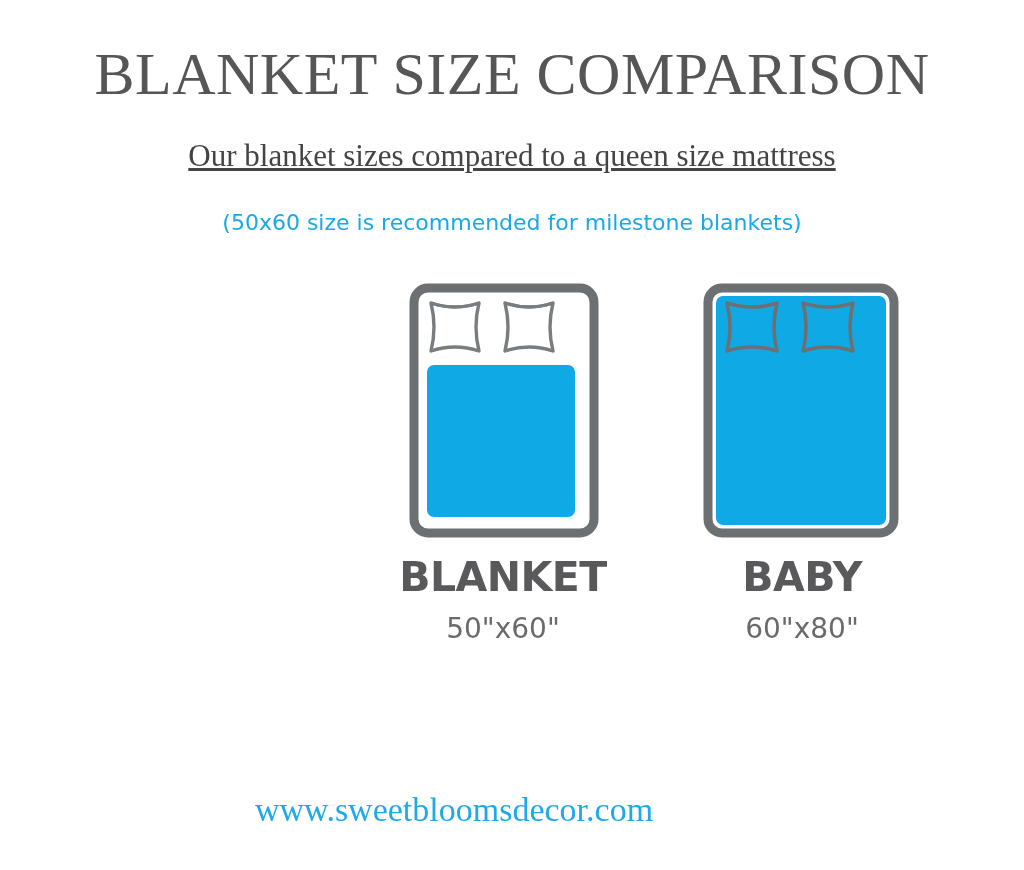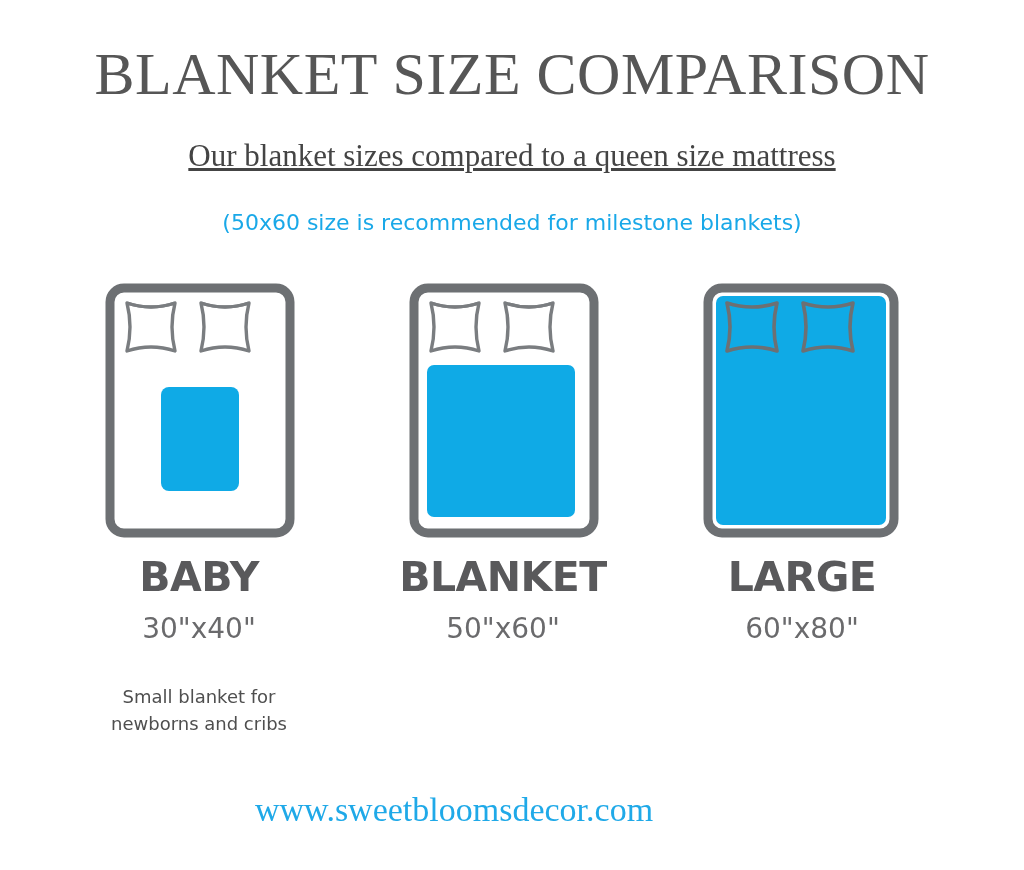--- a/index.html
+++ b/index.html
@@ -158,42 +158,20 @@
 <body>
 
 <div class="infographic">
 
   <div class="title">BLANKET SIZE COMPARISON</div>
   <div class="subtitle">Our blanket sizes compared to a queen size mattress</div>
   <div class="note">(50x60 size is recommended for milestone blankets)</div>
 
   <div class="columns">
 
-    <div class="col col-0">
-      <div class="bed-wrap">
-        <svg class="bed-svg bed-0" width="190" height="255" viewBox="0 0 190 255">
-
-          <rect x="5" y="5" width="180" height="245" rx="14" ry="14" fill="#ffffff" stroke="#6D7073" stroke-width="9"></rect>
-
-          <rect x="56" y="104" width="78" height="104" rx="8" ry="8" fill="#0FAAE6"></rect>
-
-          <path d="M22 20 Q46 28 70 20 Q64 44 70 68 Q46 60 22 68 Q28 44 22 20 Z" fill="#ffffff" stroke="#7A7D80" stroke-width="3.4" stroke-linejoin="round" stroke-linecap="round"></path>
-          <path d="M22 20 Q46 28 70 20" fill="none" stroke="#7A7D80" stroke-width="3"></path>
-
-          <path d="M96 20 Q120 28 144 20 Q138 44 144 68 Q120 60 96 68 Q102 44 96 20 Z" fill="#ffffff" stroke="#7A7D80" stroke-width="3.4" stroke-linejoin="round" stroke-linecap="round"></path>
-          <path d="M96 20 Q120 28 144 20" fill="none" stroke="#7A7D80" stroke-width="3"></path>
-        </svg>
-      </div>
-      <div class="size-name">BABY</div>
-      <div class="size-dims">30"x40"</div>
-      <div class="desc">
-        <span>Small blanket for</span>
-        <span>newborns and cribs</span>
-      </div>
-    </div>
 
     <div class="col col-1">
       <div class="bed-wrap">
         <svg class="bed-svg bed-1" width="190" height="255" viewBox="0 0 190 255">
           <rect x="5" y="5" width="180" height="245" rx="14" ry="14" fill="#ffffff" stroke="#6D7073" stroke-width="9"></rect>
 
           <rect x="18" y="82" width="148" height="152" rx="7" ry="7" fill="#0FAAE6"></rect>
           <path d="M22 20 Q46 28 70 20 Q64 44 70 68 Q46 60 22 68 Q28 44 22 20 Z" fill="#ffffff" stroke="#7A7D80" stroke-width="3.4" stroke-linejoin="round" stroke-linecap="round"></path>
           <path d="M22 20 Q46 28 70 20" fill="none" stroke="#7A7D80" stroke-width="3"></path>
           <path d="M96 20 Q120 28 144 20 Q138 44 144 68 Q120 60 96 68 Q102 44 96 20 Z" fill="#ffffff" stroke="#7A7D80" stroke-width="3.4" stroke-linejoin="round" stroke-linecap="round"></path>
@@ -210,21 +188,21 @@
       <div class="bed-wrap">
         <svg class="bed-svg bed-2" width="196" height="255" viewBox="0 0 196 255">
           <rect x="5" y="5" width="186" height="245" rx="14" ry="14" fill="#ffffff" stroke="#6D7073" stroke-width="9"></rect>
 
           <rect x="13" y="13" width="170" height="229" rx="7" ry="7" fill="#0FAAE6"></rect>
 
           <path d="M24 20 Q49 28 74 20 Q68 44 74 68 Q49 60 24 68 Q30 44 24 20 Z" fill="none" stroke="#6D7073" stroke-width="3.6" stroke-linejoin="round" stroke-linecap="round"></path>
           <path d="M100 20 Q125 28 150 20 Q144 44 150 68 Q125 60 100 68 Q106 44 100 20 Z" fill="none" stroke="#6D7073" stroke-width="3.6" stroke-linejoin="round" stroke-linecap="round"></path>
         </svg>
       </div>
-      <div class="size-name">LARGE</div>
+      <div class="size-name">BABY</div>
       <div class="size-dims">60"x80"</div>
     </div>
 
   </div>
 
   <div class="site-url">www.sweetbloomsdecor.com</div>
 
 </div>
 
 </body></html>

